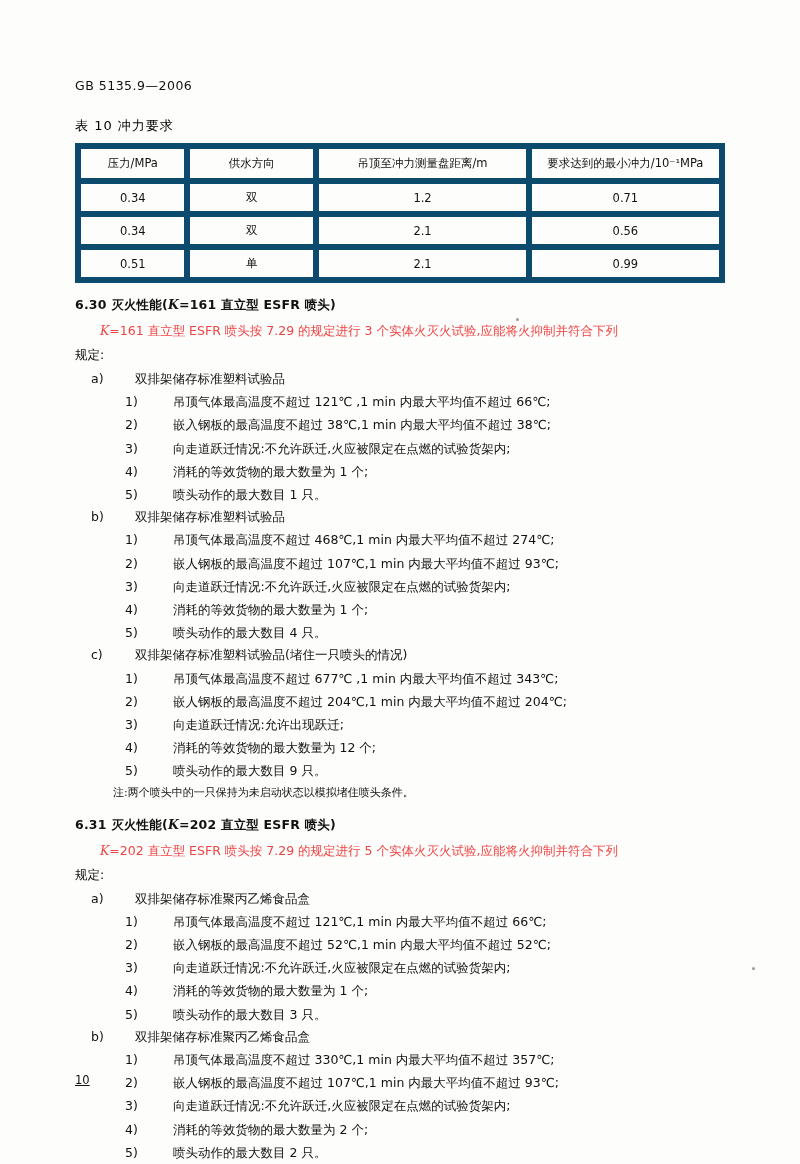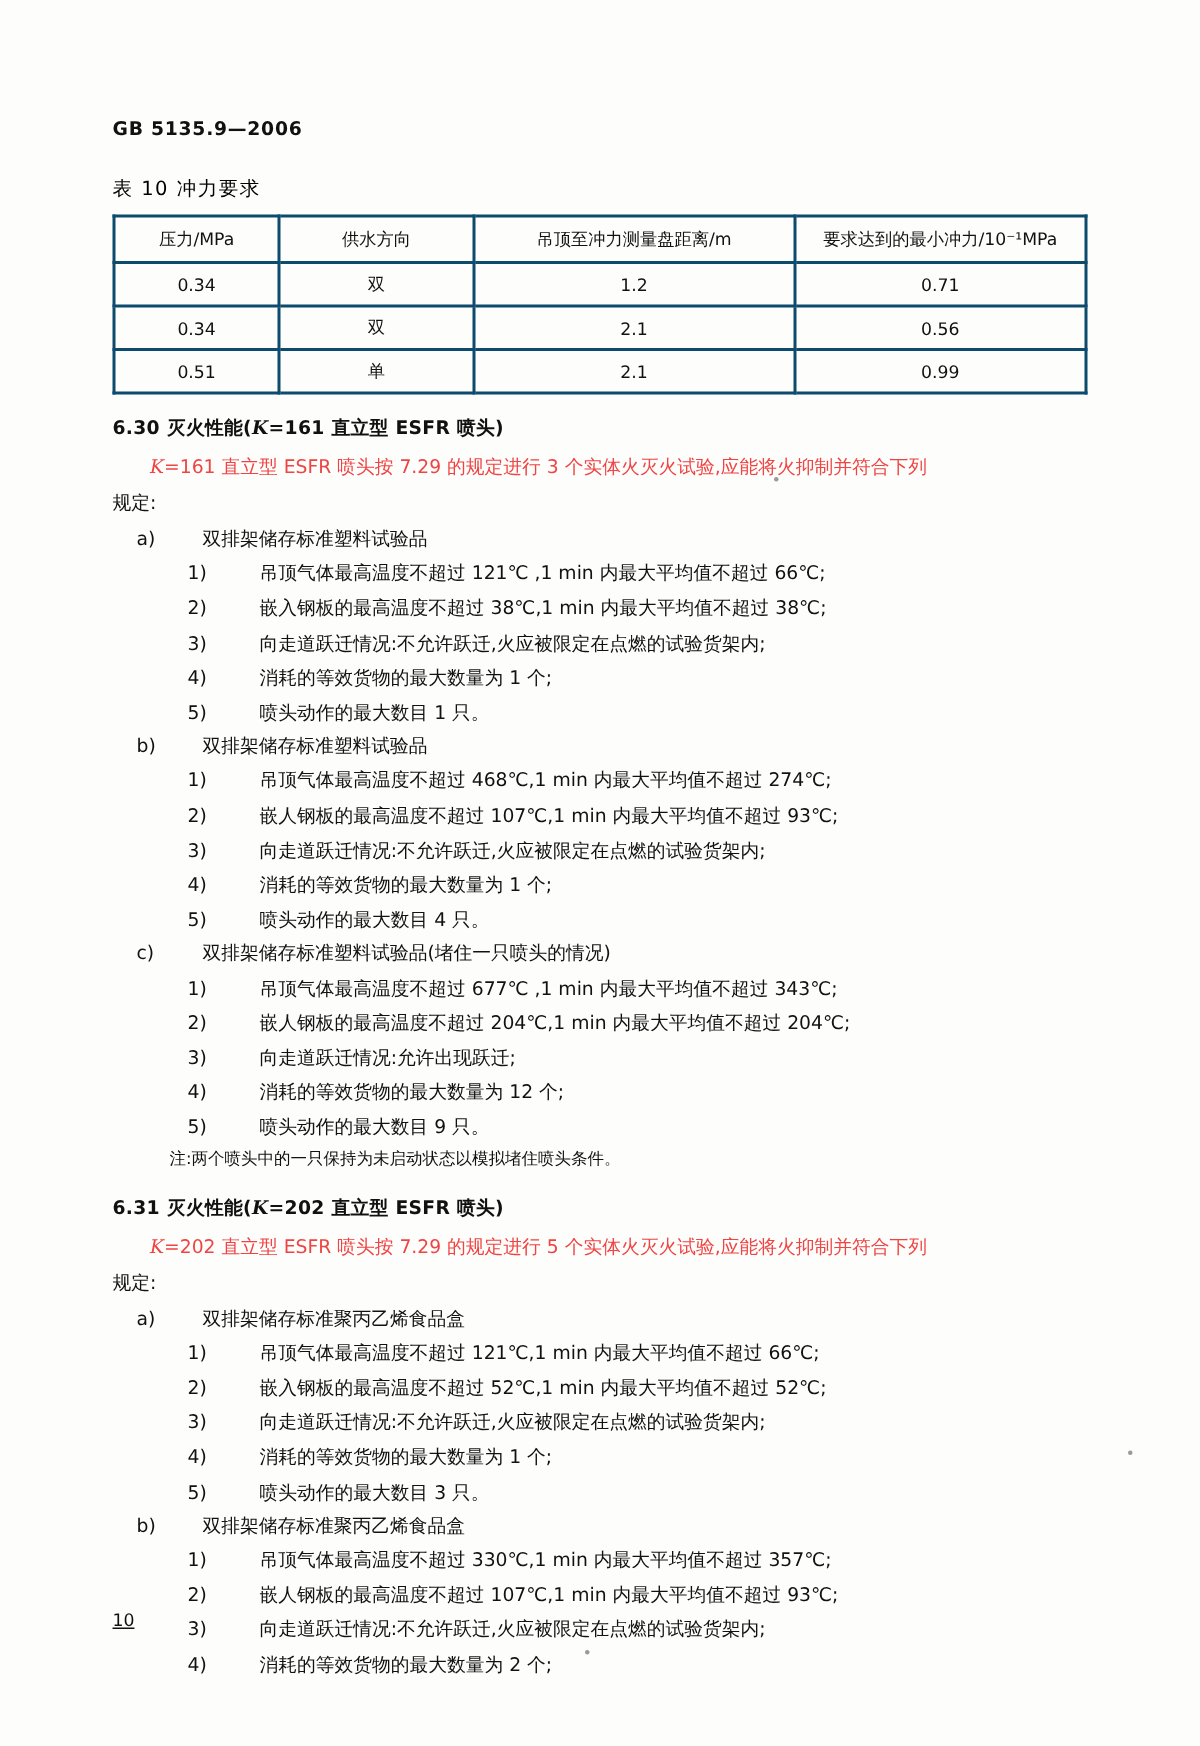--- a/index.html
+++ b/index.html
@@ -21,39 +21,39 @@
   }
   .content {
     position: absolute;
     left: 75px;
     top: 78px;
     width: 650px;
   }
   .std-no {
     font-family: "DejaVu Sans", "Liberation Sans", sans-serif;
     font-size: 12.5px;
-    font-weight: bold;
+    font-weight: normal;
     letter-spacing: 0.5px;
     color: #111;
     margin-bottom: 24px;
   }
   .table-caption {
     font-size: 13px;
     color: #000000;
     margin-bottom: 8px;
     letter-spacing: 1px;
   }
   table.req {
     border-collapse: collapse;
     width: 100%;
     font-size: 11.5px;
     color: #111;
   }
   table.req th, table.req td {
-    border: 2px solid #0c4a6e;
+    border: 6px solid #0c4a6e;
     text-align: center;
     padding: 6px 2px;
     font-weight: normal;
   }
   table.req thead th {
     padding: 7px 2px;
   }
   table.req .c0 { width: 17%; }
   table.req .c1 { width: 20%; }
   table.req .c2 { width: 33%; }
@@ -227,20 +227,21 @@
       <div class="lvl2"><span class="mk">4)</span><span>消耗的等效货物的最大数量为 1 个;</span></div>
       <div class="lvl2"><span class="mk">5)</span><span>喷头动作的最大数目 3 只。</span></div>
 
       <div class="lvl1">
         <span class="mk">b)</span><span>双排架储存标准聚丙乙烯食品盒</span>
       </div>
       <div class="lvl2"><span class="mk">1)</span><span>吊顶气体最高温度不超过 330℃,1 min 内最大平均值不超过 357℃;</span></div>
       <div class="lvl2"><span class="mk">2)</span><span>嵌人钢板的最高温度不超过 107℃,1 min 内最大平均值不超过 93℃;</span></div>
       <div class="lvl2"><span class="mk">3)</span><span>向走道跃迁情况:不允许跃迁,火应被限定在点燃的试验货架内;</span></div>
       <div class="lvl2"><span class="mk">4)</span><span>消耗的等效货物的最大数量为 2 个;</span></div>
+      <div class="lvl2"><span class="mk">5)</span><span>喷头动作的最大数目 2 只。</span></div>
     </div>
 
   </div>
 
   <div class="folio">10</div>
 
   <div class="speck" style="left:516px; top:318px; width:3px; height:3px;"></div>
   <div class="speck" style="left:752px; top:967px; width:3px; height:3px;"></div>
   <div class="speck" style="left:390px; top:1100px; width:3px; height:3px;"></div>
 

